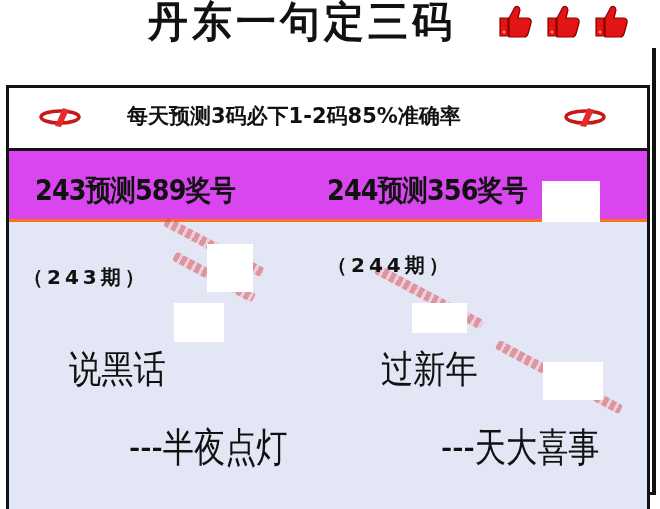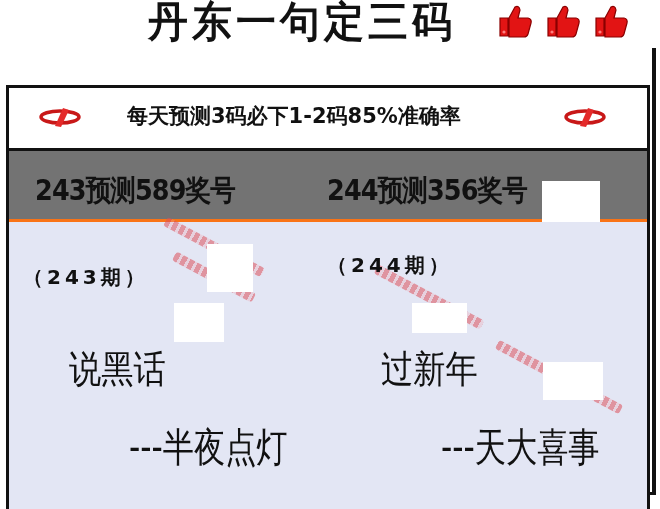--- a/index.html
+++ b/index.html
@@ -10,21 +10,21 @@
            transform:scaleY(1.05); }
   .thumbs { position:absolute; left:496px; top:4px; display:flex; gap:10px; }
   .thumb { width:38px; height:34px; position:relative; }
   .thumb svg { width:100%; height:100%; }
   .frame { position:absolute; left:6px; top:45px; width:644px; height:447px; border:3px solid #111; box-sizing:border-box; background:#fff;margin-top:40px; }
   .row1 { position:absolute; left:0; top:0; right:0; height:60px; border-bottom:3px solid #111; background:#fff; }
   .row1-text { position:absolute; left:118px; top:14px; font-size:21px; font-weight:bold; color:#111; letter-spacing:0px; }
   .logo { position:absolute; top:18px; width:42px; height:22px; }
   .logo-left { left:30px; }
   .logo-right { left:555px; }
-  .row2 { position:absolute; left:0; top:63px; right:0; height:68px; border-bottom:3px solid #f97316; background:#737373;text-align:center; }
+  .row2 { position:absolute; left:0; top:63px; right:0; height:68px; border-bottom:3px solid #f97316; background:#d946ef;text-align:center; }
   .pred { position:absolute; top:20px; font-size:29px; font-weight:bold; color:#111; letter-spacing:-1px; transform:scaleX(0.88); transform-origin:left; }
   .pred-a { left:26px; }
   .pred-b { left:318px; }
   .row3 { position:absolute; left:0; top:134px; right:0; bottom:0; background:#e3e6f4; }
   .issue { position:absolute; font-size:20px; color:#111; font-weight:bold; letter-spacing:4px; }
   .issue-a { left:14px; top:42px; }
   .issue-b { left:318px; top:30px; }
   .phrase { position:absolute; font-size:38px; color:#111; transform:scaleX(0.85); transform-origin:left; }
   .phrase-a { left:60px; top:122px; }
   .phrase-b { left:372px; top:122px; }

